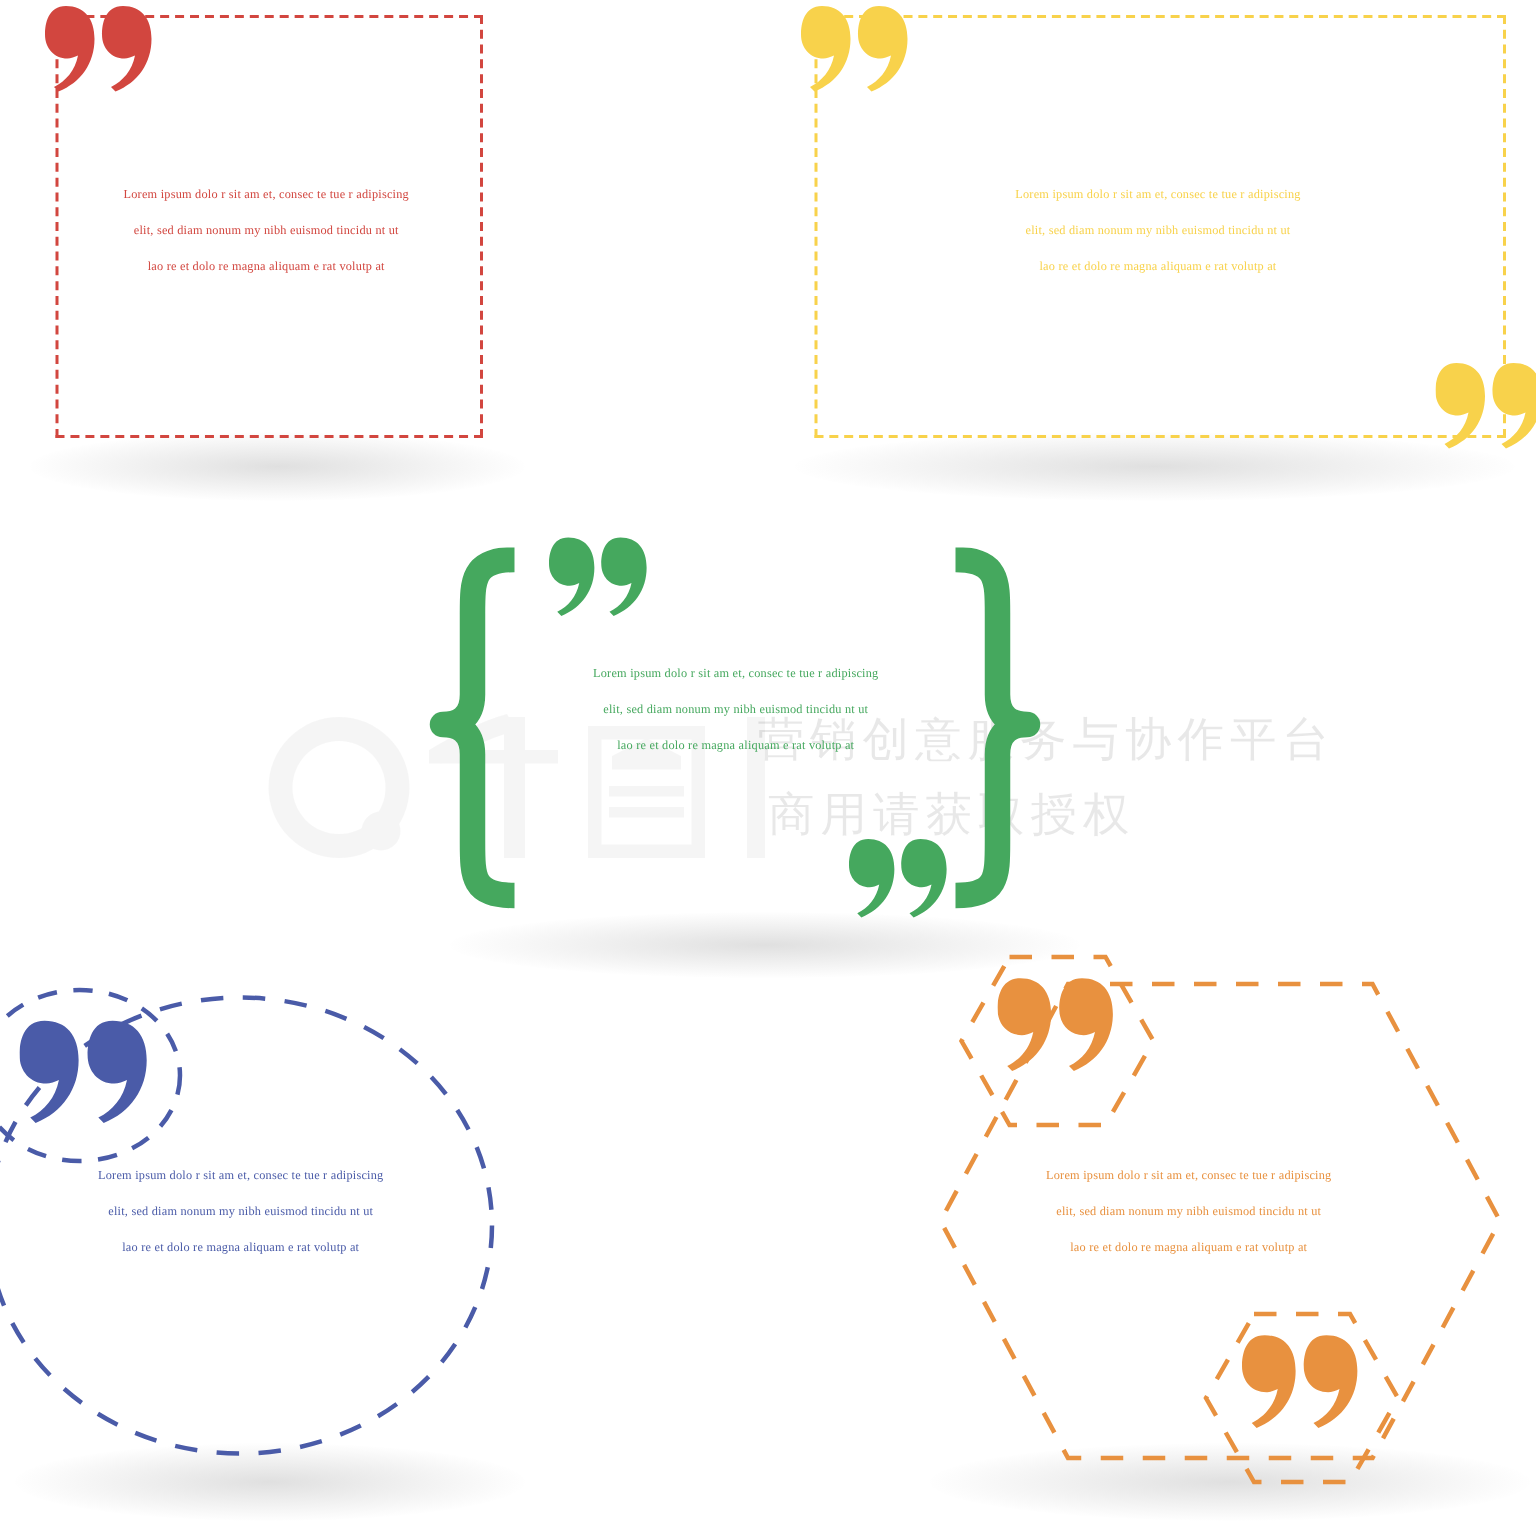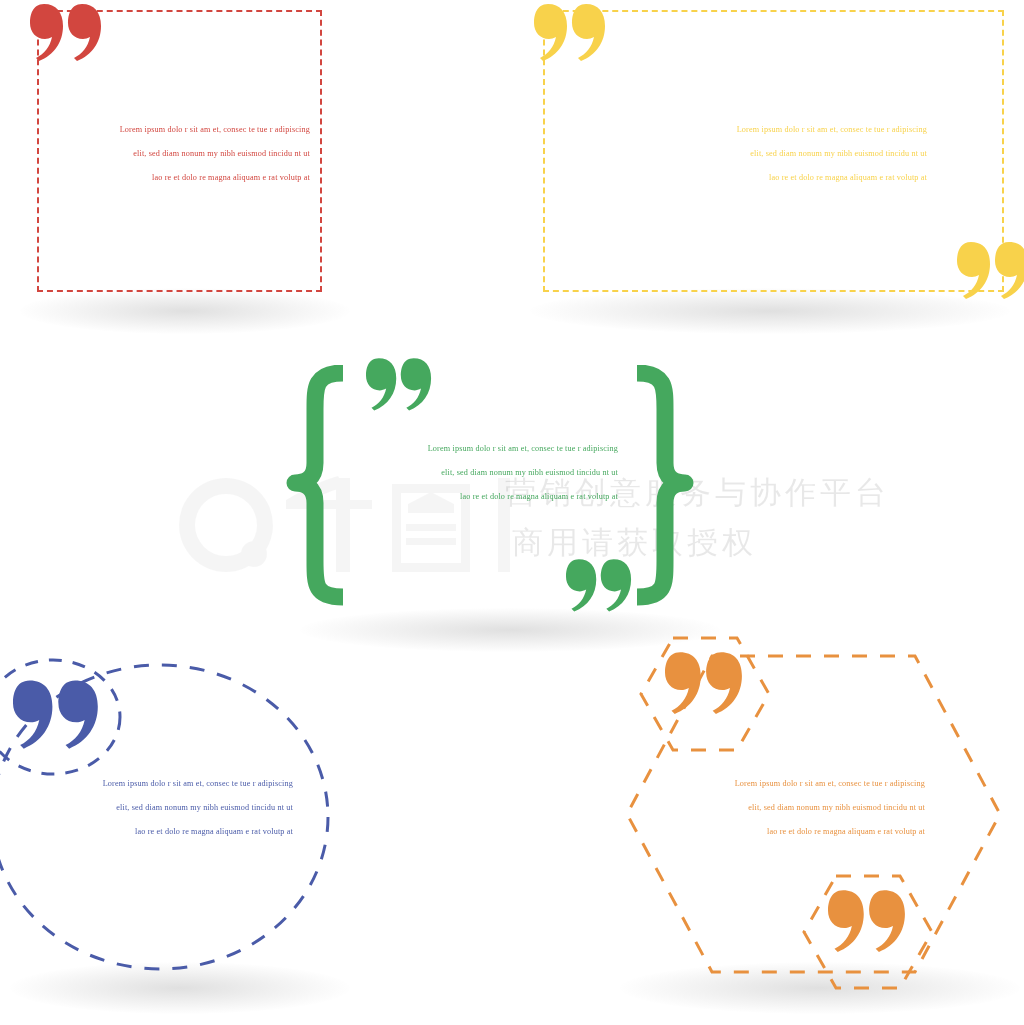--- a/index.html
+++ b/index.html
@@ -48,21 +48,21 @@
   .sh-blue{left:10px;top:962px;width:340px;height:52px;}
   .sh-orange{left:620px;top:962px;width:400px;height:52px;}
 
   
   .qmark{position:absolute;z-index:3;line-height:0;}
   .qmark svg{display:block;}
 
   
   .qtext{
     position:absolute;z-index:4;
-    text-align:right;
+    text-align:center;
     font-size:8.2px;
     line-height:2.95;
     letter-spacing:.15px;
     white-space:pre-line;
   }
   .dashbox{
     position:absolute;z-index:2;
     background:transparent;
   }
 

